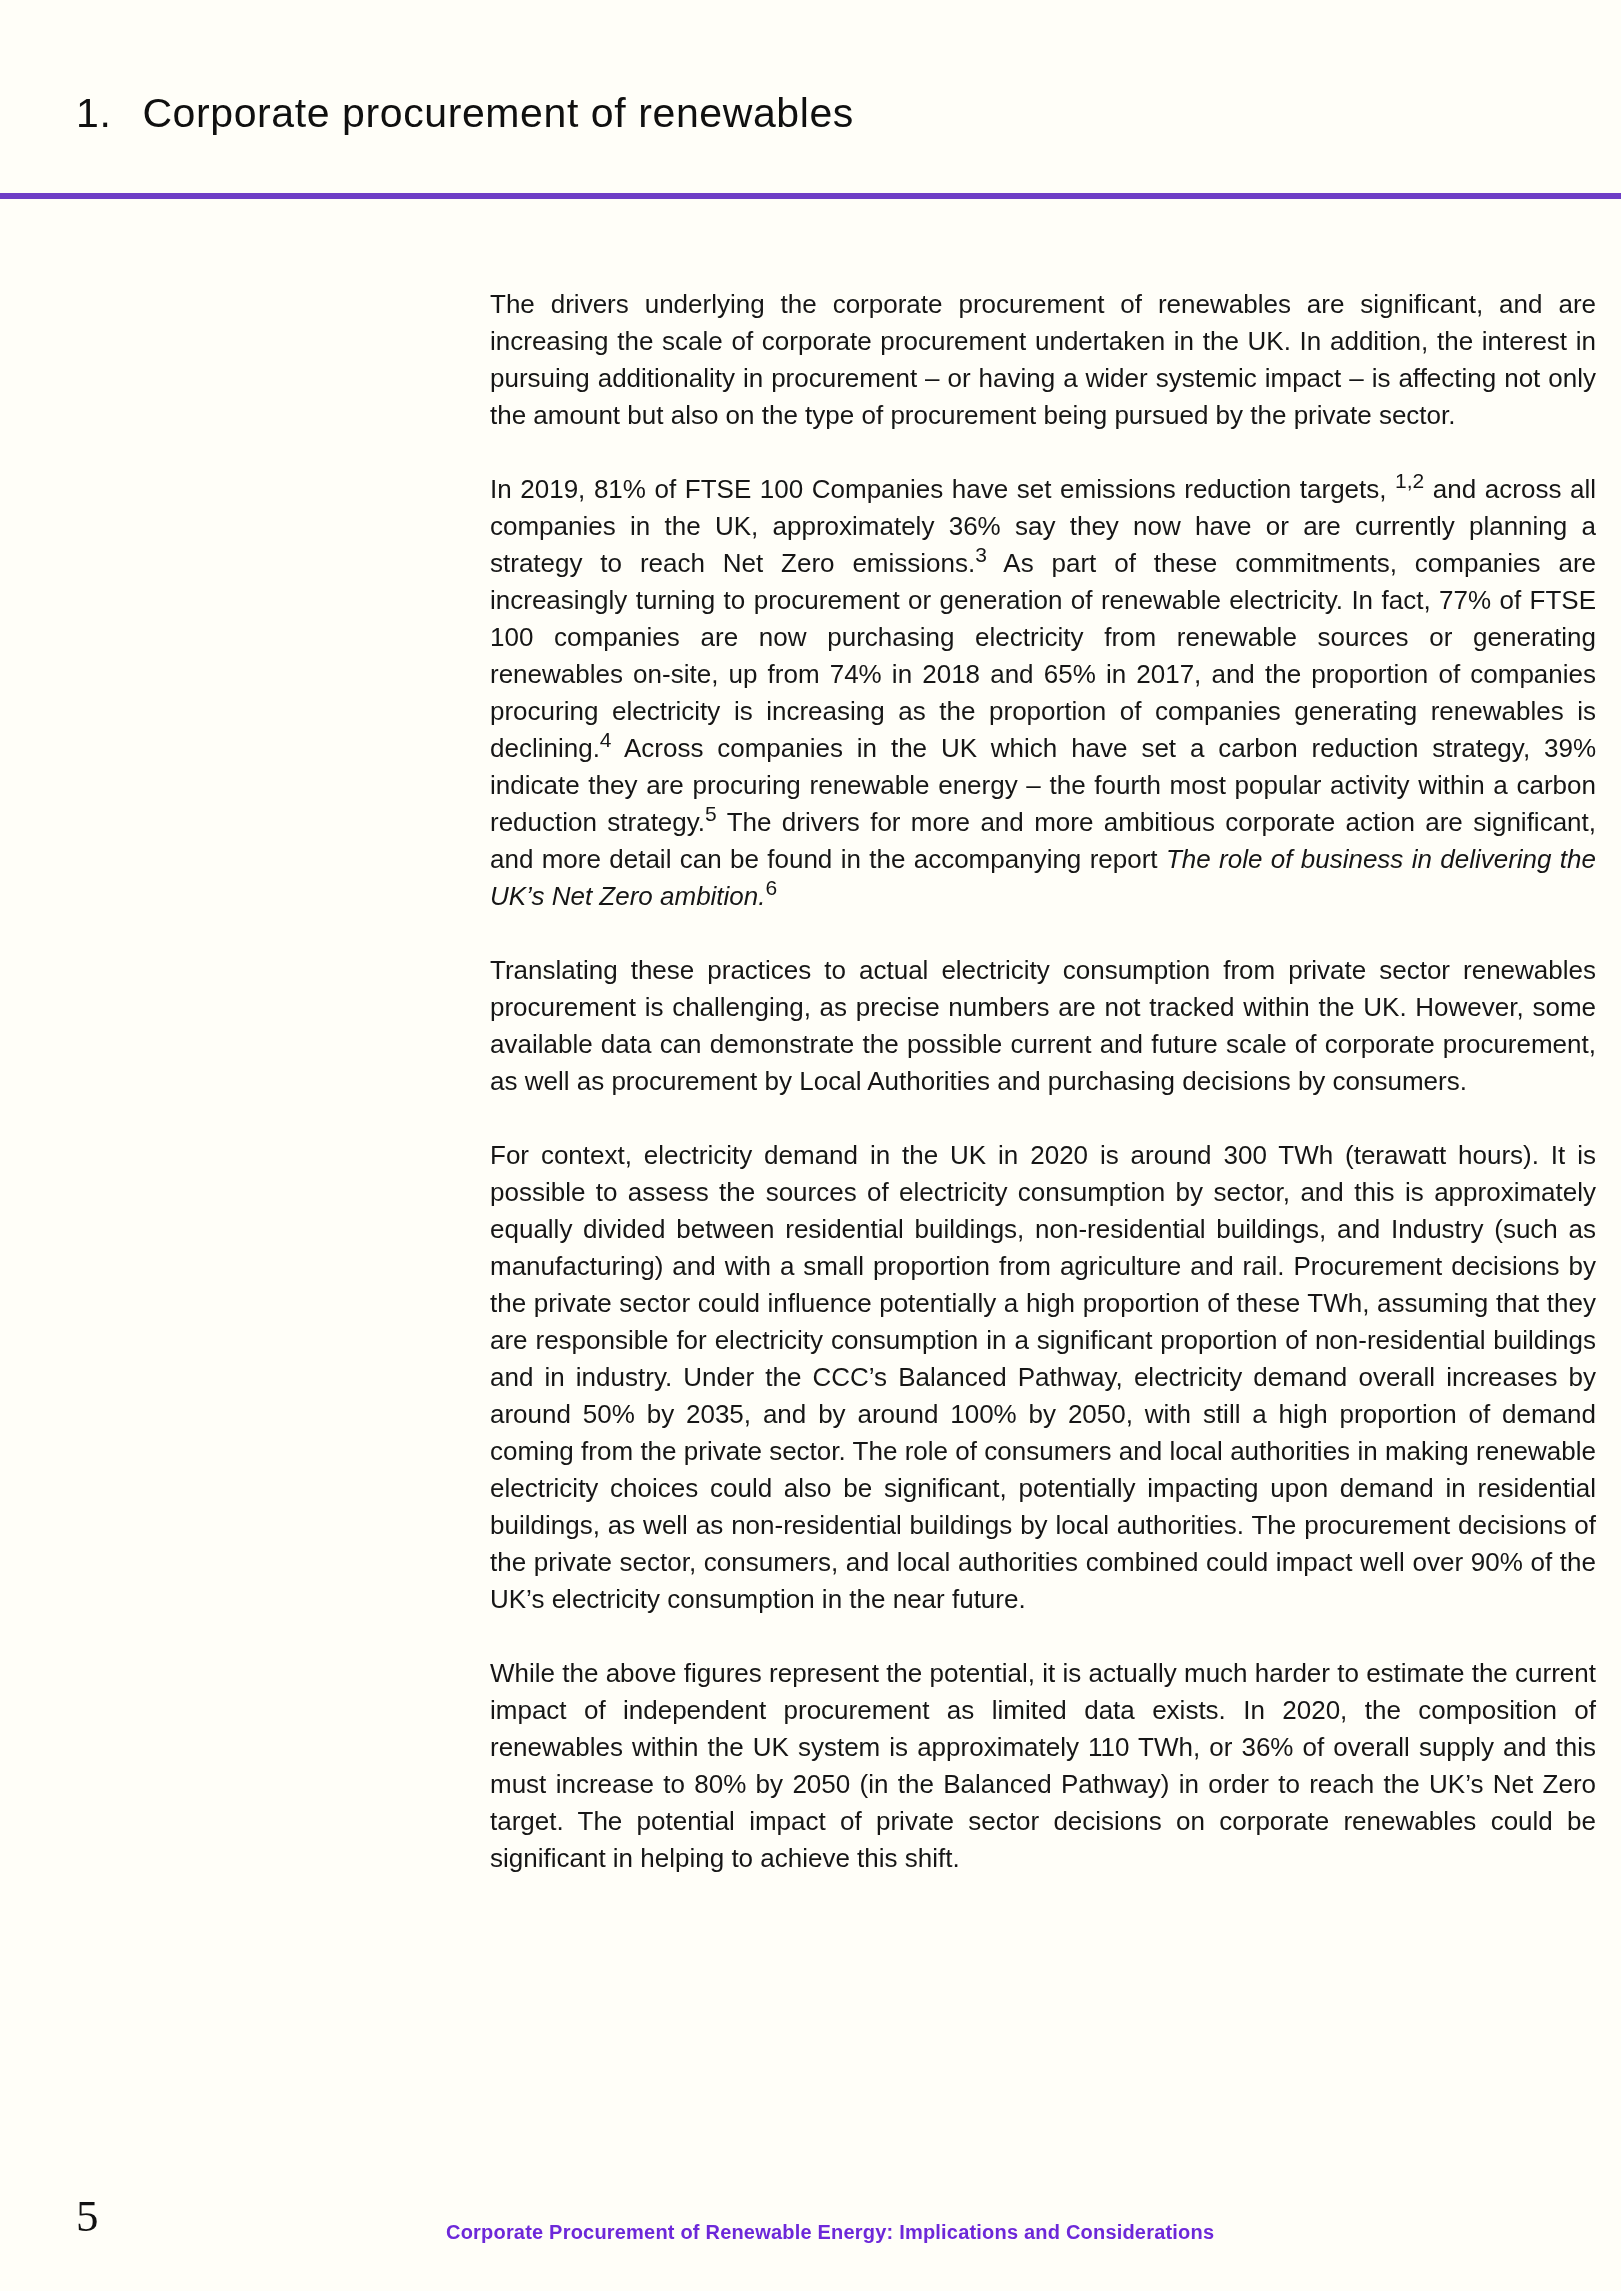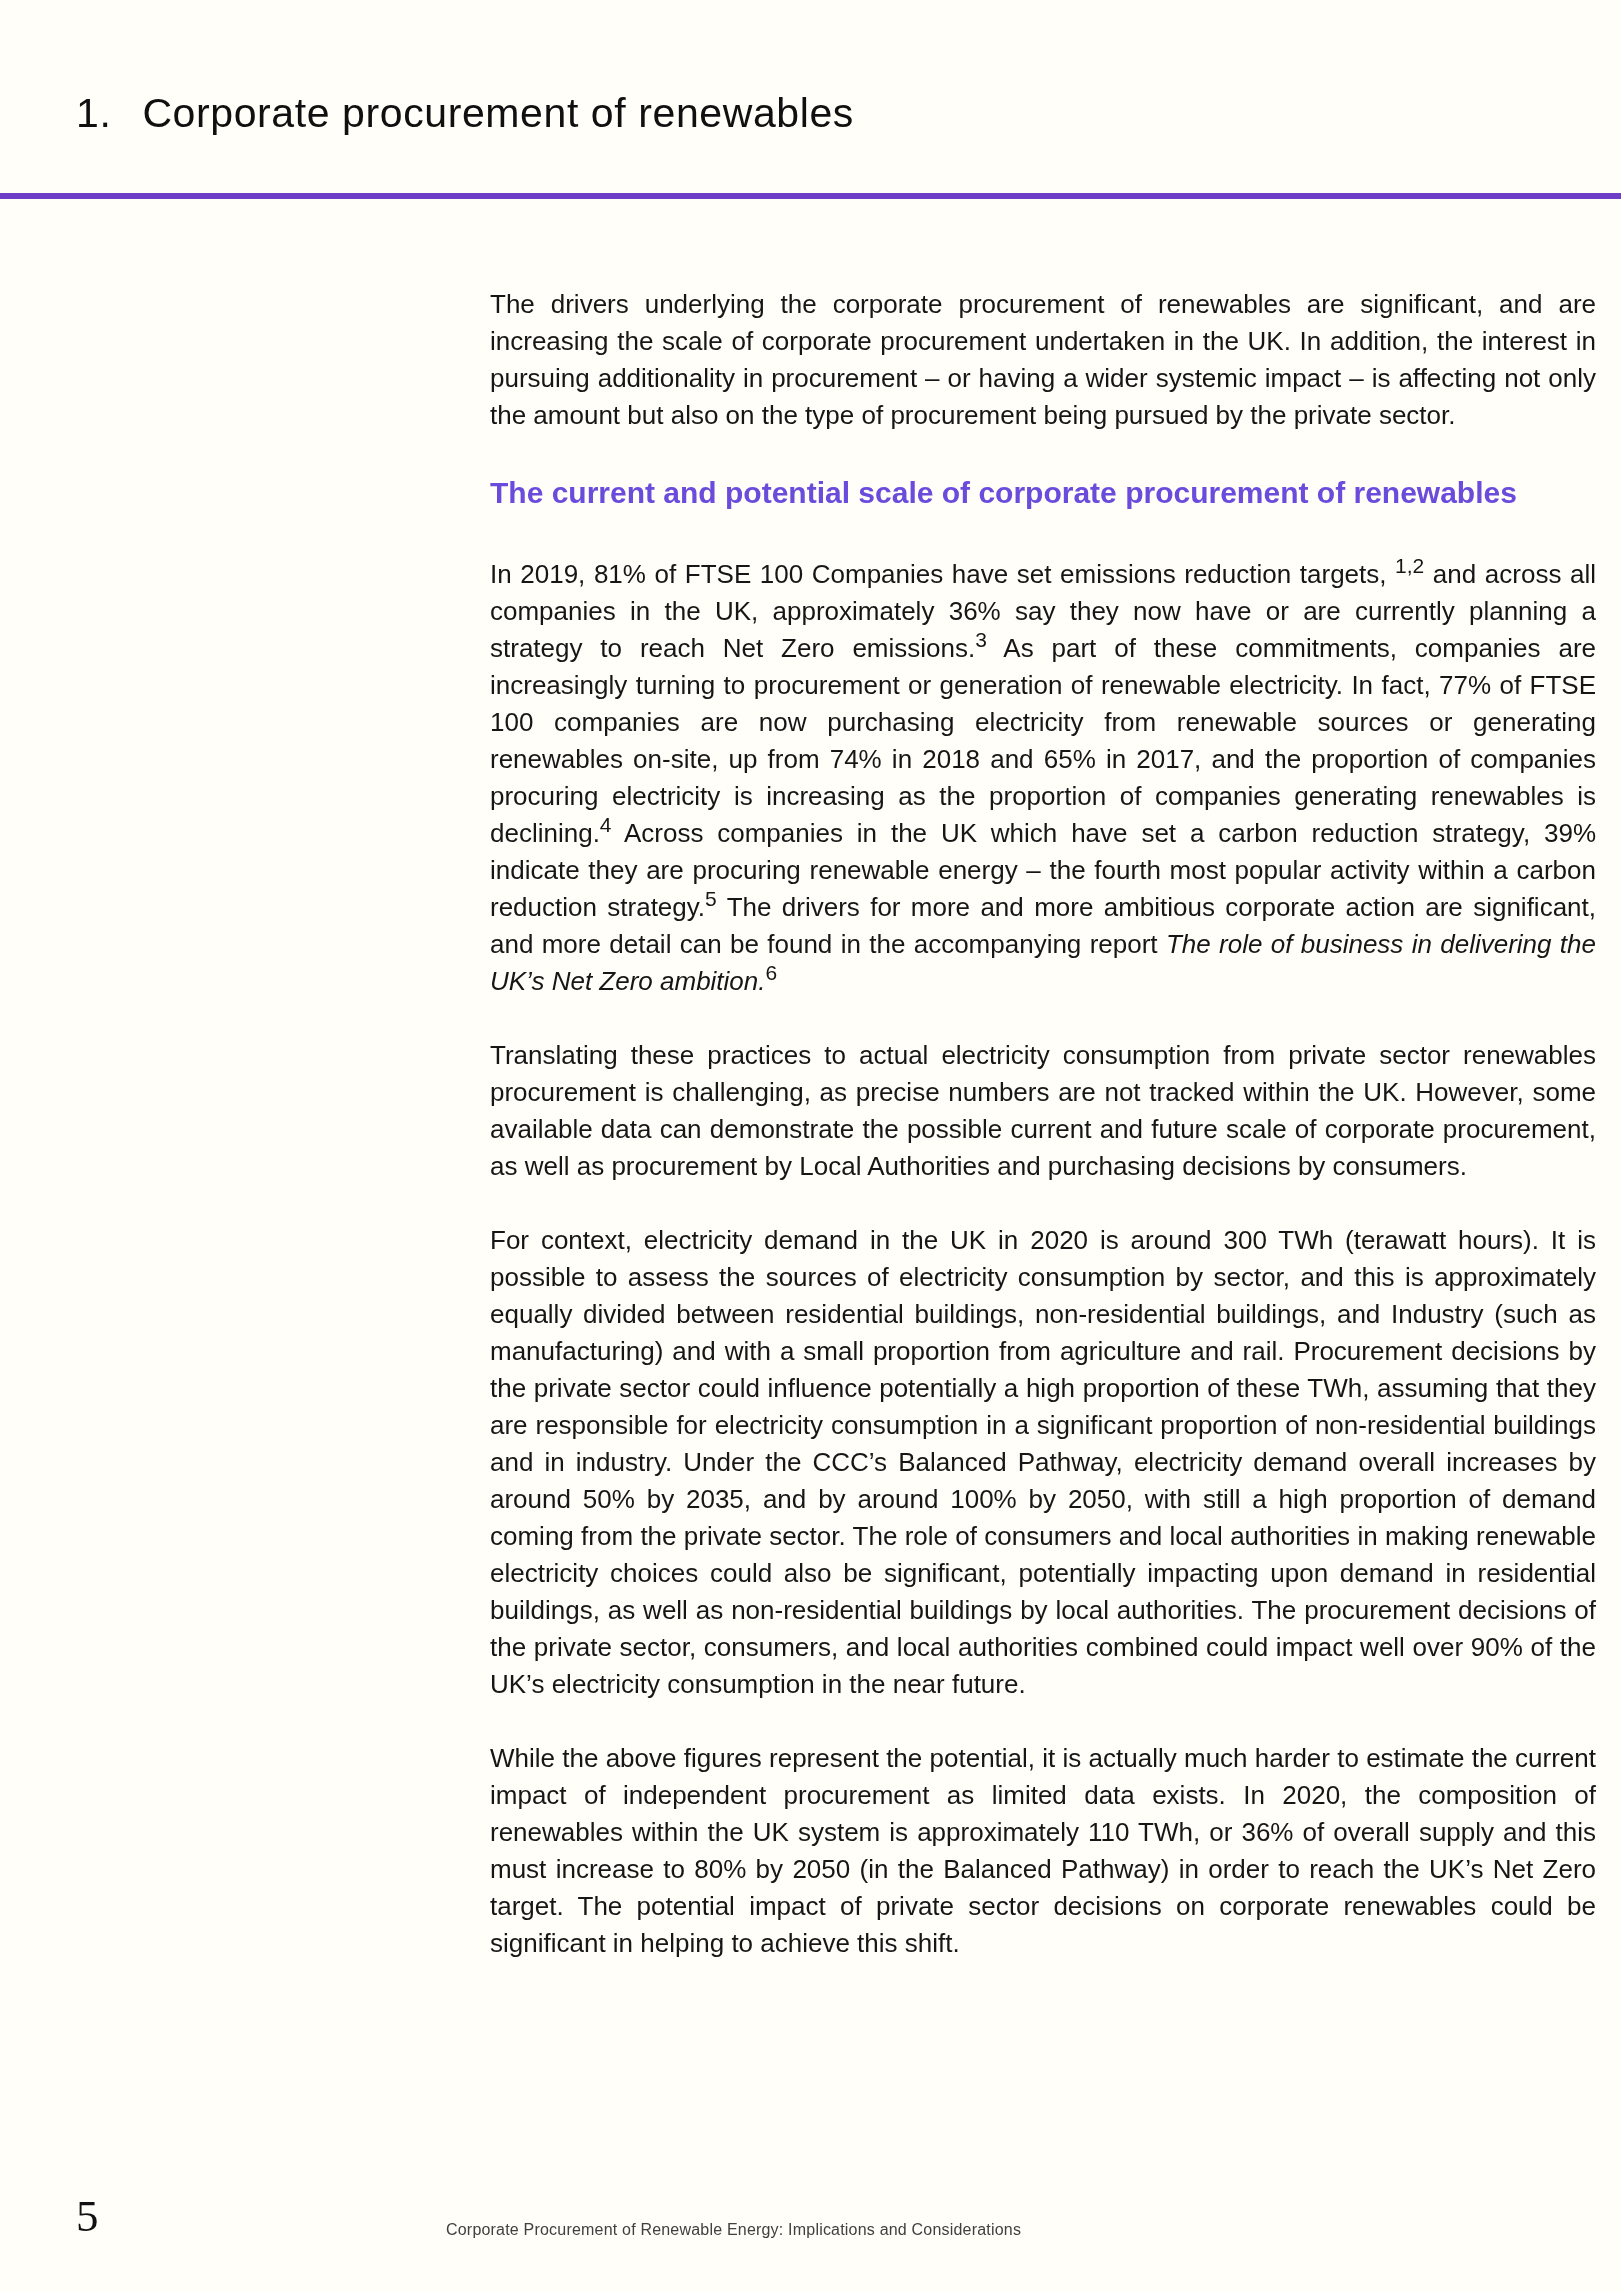--- a/index.html
+++ b/index.html
@@ -40,37 +40,36 @@
   }
   sup.fn { font-size:21px; line-height:0; vertical-align:super; }
   em.report { font-style:italic; }
   .page-number {
     position:absolute; left:76px; top:2190px;
     font-family:"Liberation Serif", serif;
     font-size:45px; font-weight:400; color:#111;
   }
   .footer-title {
     position:absolute; left:446px; top:2221px;
-    font-size:16px; letter-spacing:0.2px; color:#404040;
+    font-size:20px; letter-spacing:0.2px; color:#6d28d9;font-weight:bold;
   }
 </style>
 </head>
 <body>
 
 <div class="page">
 
   <h1 class="chapter-heading"><span class="num">1.</span><span>Corporate procurement of renewables</span></h1>
 
   <div class="accent-rule"></div>
 
   <div class="content">
 
     <p class="body-para">The drivers underlying the corporate procurement of renewables are significant, and are increasing the scale of corporate procurement undertaken in the UK. In addition, the interest in pursuing additionality in procurement – or having a wider systemic impact – is affecting not only the amount but also on the type of procurement being pursued by the private sector.</p>
 
-    <h2 class="section-subheading">The current and potential scale of corporate procurement of renewables</h2>
 
     <p class="body-para"><span>In 2019, 81% of FTSE 100 Companies have set emissions reduction targets, </span><sup class="fn">1,2</sup><span> and across all companies in the UK, approximately 36% say they now have or are currently planning a strategy to reach Net Zero emissions.</span><sup class="fn">3</sup><span> As part of these commitments, companies are increasingly turning to procurement or generation of renewable electricity. In fact, 77% of FTSE 100 companies are now purchasing electricity from renewable sources or generating renewables on-site, up from 74% in 2018 and 65% in 2017, and the proportion of companies procuring electricity is increasing as the proportion of companies generating renewables is declining.</span><sup class="fn">4</sup><span> Across companies in the UK which have set a carbon reduction strategy, 39% indicate they are procuring renewable energy – the fourth most popular activity within a carbon reduction strategy.</span><sup class="fn">5</sup><span> The drivers for more and more ambitious corporate action are significant, and more detail can be found in the accompanying report </span><em class="report">The role of business in delivering the UK’s Net Zero ambition.</em><sup class="fn">6</sup></p>
 
     <p class="body-para">Translating these practices to actual electricity consumption from private sector renewables procurement is challenging, as precise numbers are not tracked within the UK. However, some available data can demonstrate the possible current and future scale of corporate procurement, as well as procurement by Local Authorities and purchasing decisions by consumers.</p>
 
     <p class="body-para">For context, electricity demand in the UK in 2020 is around 300 TWh (terawatt hours). It is possible to assess the sources of electricity consumption by sector, and this is approximately equally divided between residential buildings, non-residential buildings, and Industry (such as manufacturing) and with a small proportion from agriculture and rail. Procurement decisions by the private sector could influence potentially a high proportion of these TWh, assuming that they are responsible for electricity consumption in a significant proportion of non-residential buildings and in industry. Under the CCC’s Balanced Pathway, electricity demand overall increases by around 50% by 2035, and by around 100% by 2050, with still a high proportion of demand coming from the private sector. The role of consumers and local authorities in making renewable electricity choices could also be significant, potentially impacting upon demand in residential buildings, as well as non-residential buildings by local authorities. The procurement decisions of the private sector, consumers, and local authorities combined could impact well over 90% of the UK’s electricity consumption in the near future.</p>
 
     <p class="body-para">While the above figures represent the potential, it is actually much harder to estimate the current impact of independent procurement as limited data exists. In 2020, the composition of renewables within the UK system is approximately 110 TWh, or 36% of overall supply and this must increase to 80% by 2050 (in the Balanced Pathway) in order to reach the UK’s Net Zero target. The potential impact of private sector decisions on corporate renewables could be significant in helping to achieve this shift.</p>
 
   </div>

